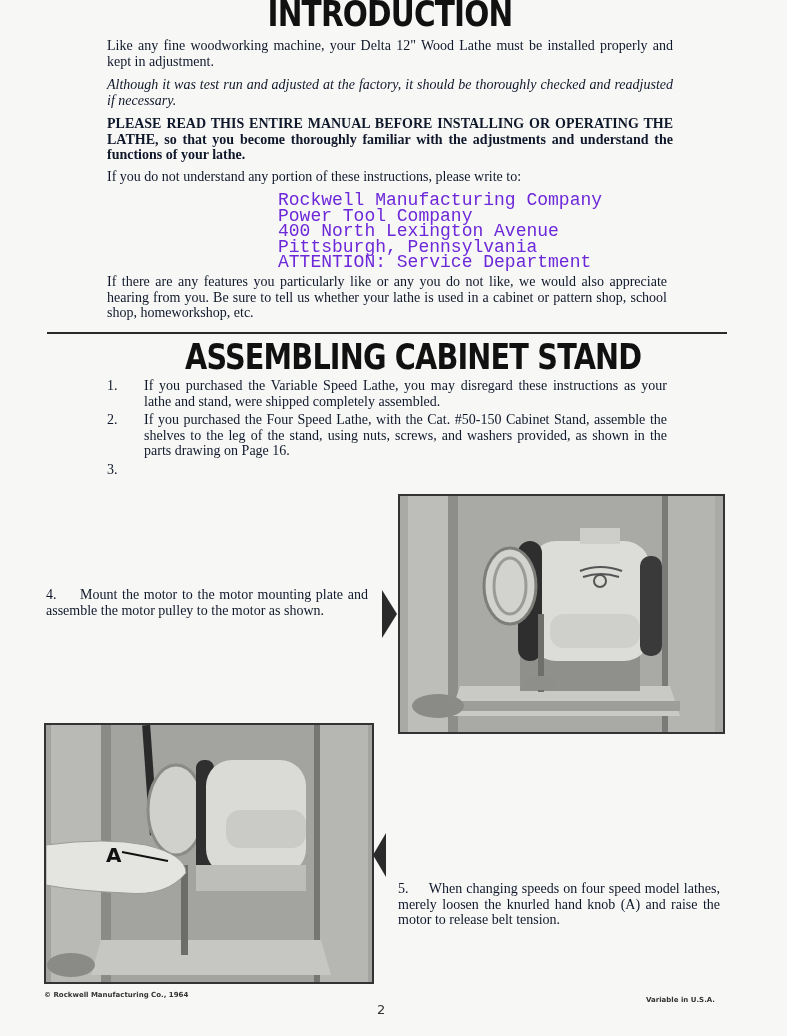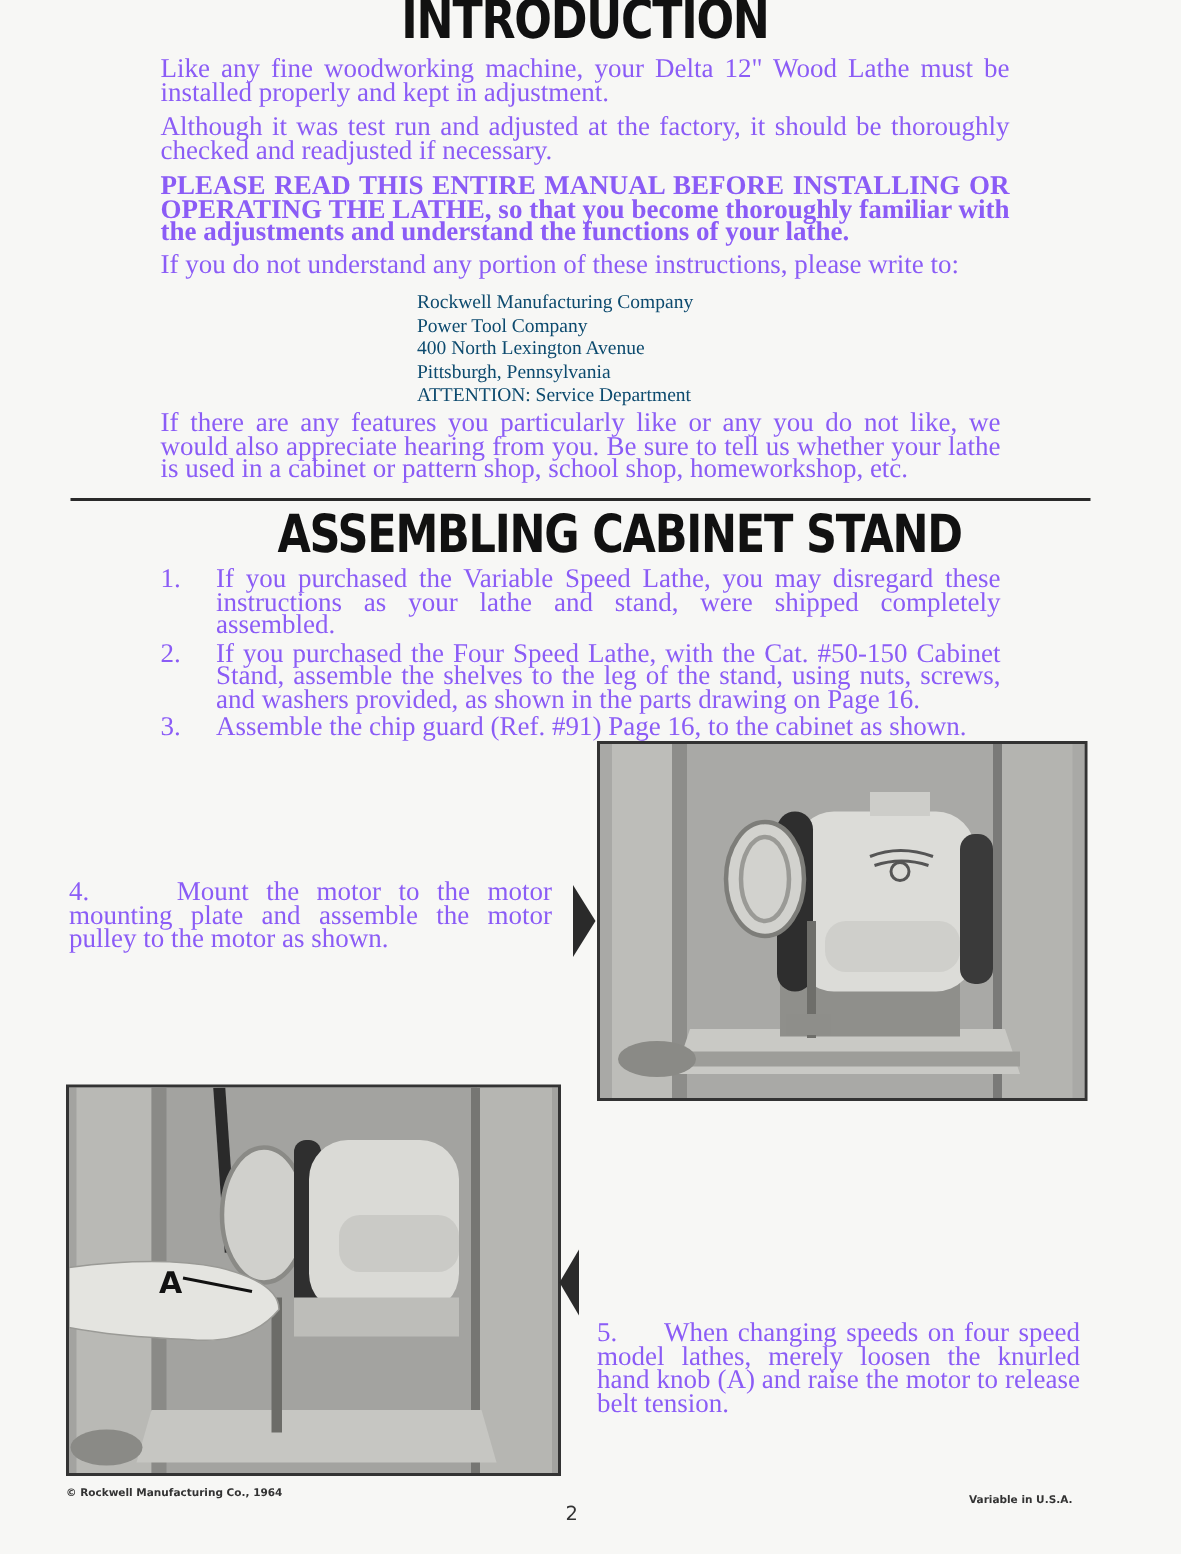--- a/index.html
+++ b/index.html
@@ -11,24 +11,24 @@
   }
   .abs { position:absolute; }
   .heading {
     font-family:"DejaVu Sans", "Liberation Sans", sans-serif;
     font-weight:bold; color:#111; letter-spacing:-1px;
     transform:scaleX(0.82); transform-origin:center top;
     white-space:nowrap; text-align:center;
   }
   .para {
     font-family:"Liberation Serif", "DejaVu Serif", serif;
-    font-size:18px; line-height:15.5px; color:#8b5cf6;
+    font-size:14px; line-height:15.5px; color:#0f172a;
     text-align:justify;
   }
-  .address { font-family:Liberation Serif, serif; font-size:13px; line-height:15.6px; color:#0c4a6e; }
+  .address { font-family:Liberation Mono, monospace; font-size:18px; line-height:15.6px; color:#6d28d9; }
   .divider { background:#2a2a2a; height:2px; }
   .list-item { display:flex; }
   .list-item .num { width:37px; flex:none; }
   .photo {
     border:2px solid #333; overflow:hidden;
     background:linear-gradient(90deg,#9a9a98 0%,#c8c8c4 12%,#8e8e8c 22%,#b9b9b6 40%,#adadab 70%,#7e7e7c 84%,#c4c4c0 92%,#9a9a98 100%);
   }
   .arrow-right {
     width:0; height:0; border-top:24px solid transparent; border-bottom:24px solid transparent;
     border-left:15px solid #2a2a2a;
@@ -39,21 +39,21 @@
   }
   .footer-small { font-family:"DejaVu Sans", "Liberation Sans", sans-serif; font-size:7px; font-weight:bold; color:#333; }
   .page-num { font-family:"DejaVu Sans", "Liberation Sans", sans-serif; font-size:13px; color:#333; }
 </style>
 </head>
 <body>
 
 <div class="abs heading" style="left:190px; top:-6px; width:400px; font-size:36px; line-height:40px;">INTRODUCTION</div>
 
 <div class="abs para" style="left:107px; top:38px; width:566px;">Like any fine woodworking machine, your Delta 12" Wood Lathe must be installed properly and kept in adjustment.</div>
-<div class="abs para" style="left:107px; top:77px; width:566px;">Although it was test run and adjusted at the factory, it should be thoroughly checked and readjusted if necessary.</div>
+<div class="abs para" style="left:107px; top:77px; width:566px;font-style:italic;">Although it was test run and adjusted at the factory, it should be thoroughly checked and readjusted if necessary.</div>
 <div class="abs para" style="left:107px; top:116px; width:566px;font-weight:bold;">PLEASE READ THIS ENTIRE MANUAL BEFORE INSTALLING OR OPERATING THE LATHE, so that you become thoroughly familiar with the adjustments and understand the functions of your lathe.</div>
 <div class="abs para" style="left:107px; top:169px; width:566px;">If you do not understand any portion of these instructions, please write to:</div>
 
 <div class="abs address" style="left:278px; top:193px;">
   <div>Rockwell Manufacturing Company</div>
   <div>Power Tool Company</div>
   <div>400 North Lexington Avenue</div>
   <div>Pittsburgh, Pennsylvania</div>
   <div>ATTENTION:  Service Department</div>
 </div>
@@ -68,21 +68,20 @@
   <div class="list-item" style="margin-bottom:3px;">
     <span class="num">1.</span>
     <span>If you purchased the Variable Speed Lathe, you may disregard these instructions as your lathe and stand, were shipped completely assembled.</span>
   </div>
   <div class="list-item" style="margin-bottom:3px;">
     <span class="num">2.</span>
     <span>If you purchased the Four Speed Lathe, with the Cat. #50-150 Cabinet Stand, assemble the shelves to the leg of the stand, using nuts, screws, and washers provided, as shown in the parts drawing on Page 16.</span>
   </div>
   <div class="list-item">
     <span class="num">3.</span>
-    <span>Assemble the chip guard (Ref. #91) Page 16, to the cabinet as shown.</span>
   </div>
 </div>
 
 <div class="abs para" style="left:46px; top:587px; width:322px;">
   <span>4.</span>&nbsp;&nbsp;&nbsp;&nbsp;
   <span>Mount the motor to the motor mounting plate and assemble the motor pulley to the motor as shown.</span>
 </div>
 <div class="abs arrow-right" style="left:382px; top:590px;"></div>
 
 <div class="abs photo" style="left:398px; top:494px; width:323px; height:236px;">

